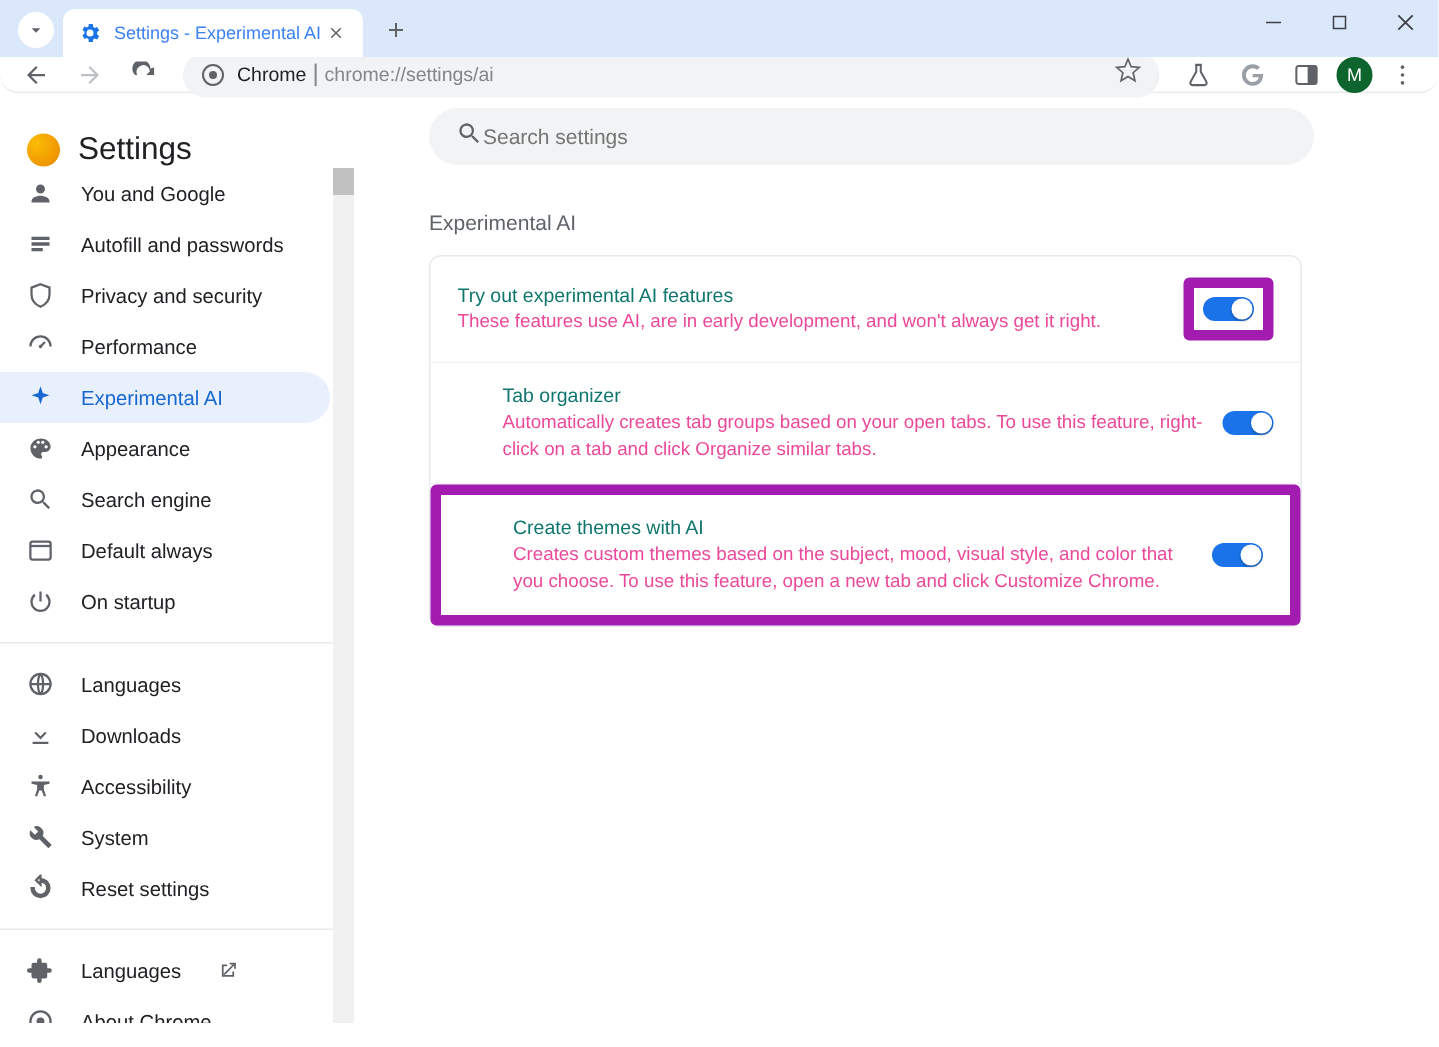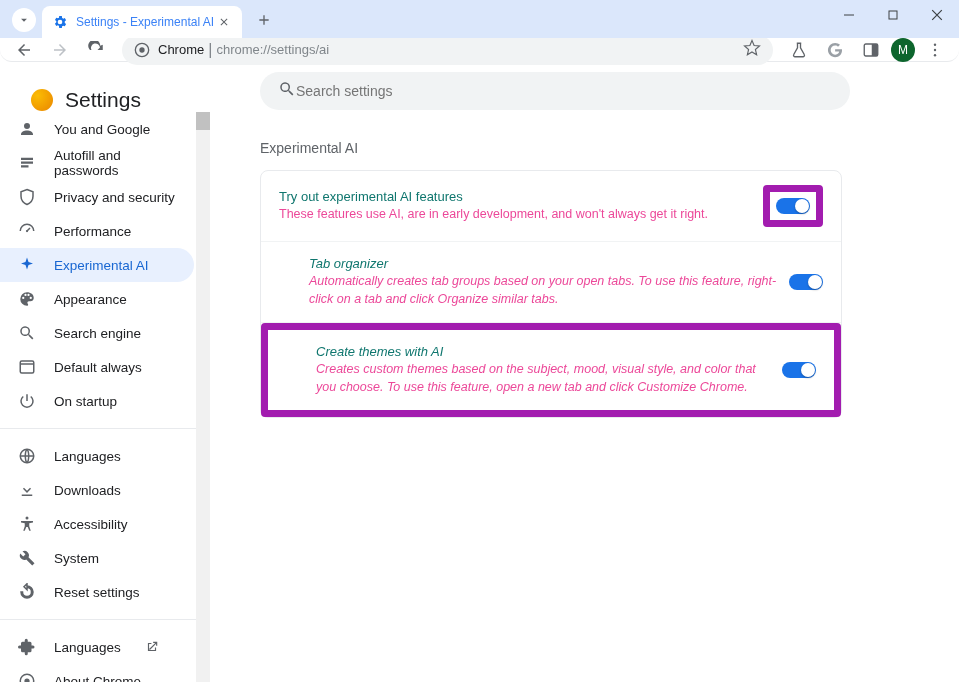--- a/index.html
+++ b/index.html
@@ -22,44 +22,44 @@
 .tool-btn.disabled { color: #bdc1c6; cursor: default; }
 .omnibox { flex: 1; height: 30px; background: #f1f3f4; border-radius: 15px; display: flex; align-items: center; padding: 0 12px; margin: 0 6px; }
 .omnibox-icon { width: 16px; height: 16px; margin-right: 8px; }
 .omnibox-prefix { font-size: 13px; color: #202124; }
 .omnibox-path { font-size: 13px; color: #80868b; }
 .omnibox-star { margin-left: auto; color: #5f6368; }
 .avatar { width: 24px; height: 24px; border-radius: 50%; background: #0d652d; color: #fff; display: flex; align-items: center; justify-content: center; font-size: 12px; font-weight: 500; }
 
 
 .content { display: flex; height: calc(698px - 78px); }
-.settings-header { position: absolute; top: 88px; left: 31px; display: flex; align-items: center; gap: 12px; z-index: 2; }
+.settings-header { position: absolute; top: 88px; left: 18px; display: flex; align-items: center; gap: 12px; z-index: 2; }
 .settings-logo { width: 22px; height: 22px; border-radius: 50%; background: radial-gradient(circle at 30% 30%, #fbbc04, #ea8600); }
 .settings-title { font-size: 21px; font-weight: 500; color: #202124; }
 
 
-.sidebar { width: 210px; padding-top: 50px; overflow-y: auto; position: relative; }
+.sidebar { width: 236px; padding-top: 50px; overflow-y: auto; position: relative; }
 .sidebar-scrollbar { position: absolute; right: 0; top: 50px; width: 14px; height: 100%; background: #f1f1f1; }
 .sidebar-thumb { position: absolute; right: 0; top: 50px; width: 14px; height: 18px; background: #c1c1c1; }
 .nav-list { list-style: none; }
 .nav-item { display: flex; align-items: center; height: 34px; padding: 0 18px; font-size: 13.5px; color: #202124; cursor: pointer; border-radius: 0 17px 17px 0; margin-right: 16px; gap: 18px; }
 .nav-item.active { background: #e8f0fe; color: #1967d2; font-weight: 500; }
 .nav-item.active .nav-icon { color: #1967d2; }
 .nav-icon { width: 18px; height: 18px; color: #5f6368; flex-shrink: 0; }
 .nav-divider { height: 1px; background: #e8eaed; margin: 10px 0; }
 .external-icon { width: 14px; height: 14px; margin-left: 6px; color: #5f6368; }
 
 
 .main { flex: 1; padding: 10px 60px 20px 50px; overflow-y: auto; }
 .search-box { width: 100%; max-width: 590px; height: 38px; background: #f1f3f4; border-radius: 19px; display: flex; align-items: center; padding: 0 18px; gap: 0; margin-bottom: 30px; }
 .search-box input { border: none; background: transparent; outline: none; font-size: 14px; flex: 1; color: #5f6368; }
 .page-heading { font-size: 14px; color: #5f6368; margin-bottom: 14px; }
 .card { background: #fff; border: 1px solid #e8eaed; border-radius: 8px; max-width: 582px; }
 .card-section { padding: 14px 18px; display: flex; align-items: center; gap: 12px; }
-.card-section + .card-section { border-top: 1px solid #f1f3f4; font-style: italic; }
+.card-section + .card-section { border-top: 1px solid #f1f3f4; }
 .section-text { flex: 1; }
 .section-title { font-size: 13px; color: #0f766e; margin-bottom: 2px; }
 .section-desc { font-size: 12.5px; color: #ec4899; line-height: 1.4; }
 .sub-section { padding-left: 48px; }
 
 
 .toggle { width: 34px; height: 16px; background: #1a73e8; border-radius: 8px; position: relative; cursor: pointer; flex-shrink: 0; }
 .toggle::after { content: ''; position: absolute; width: 14px; height: 14px; background: #fff; border-radius: 50%; top: 1px; right: 1px; box-shadow: 0 1px 2px rgba(0,0,0,0.3); }
 
 

